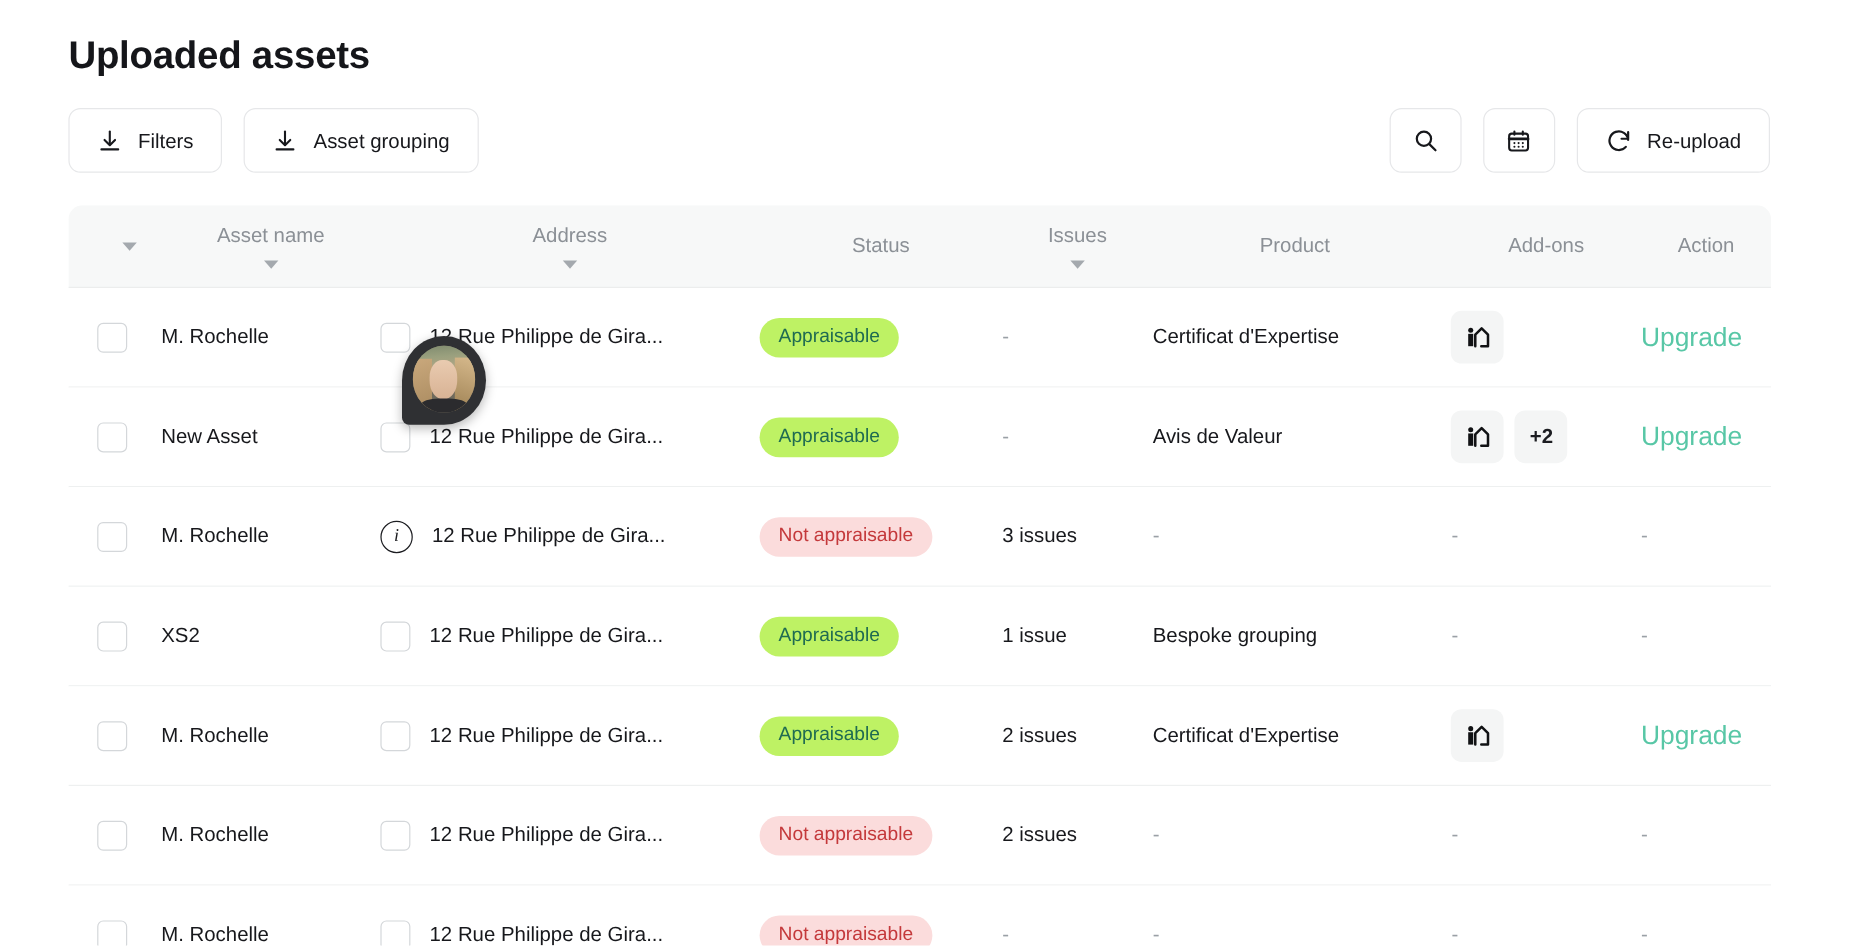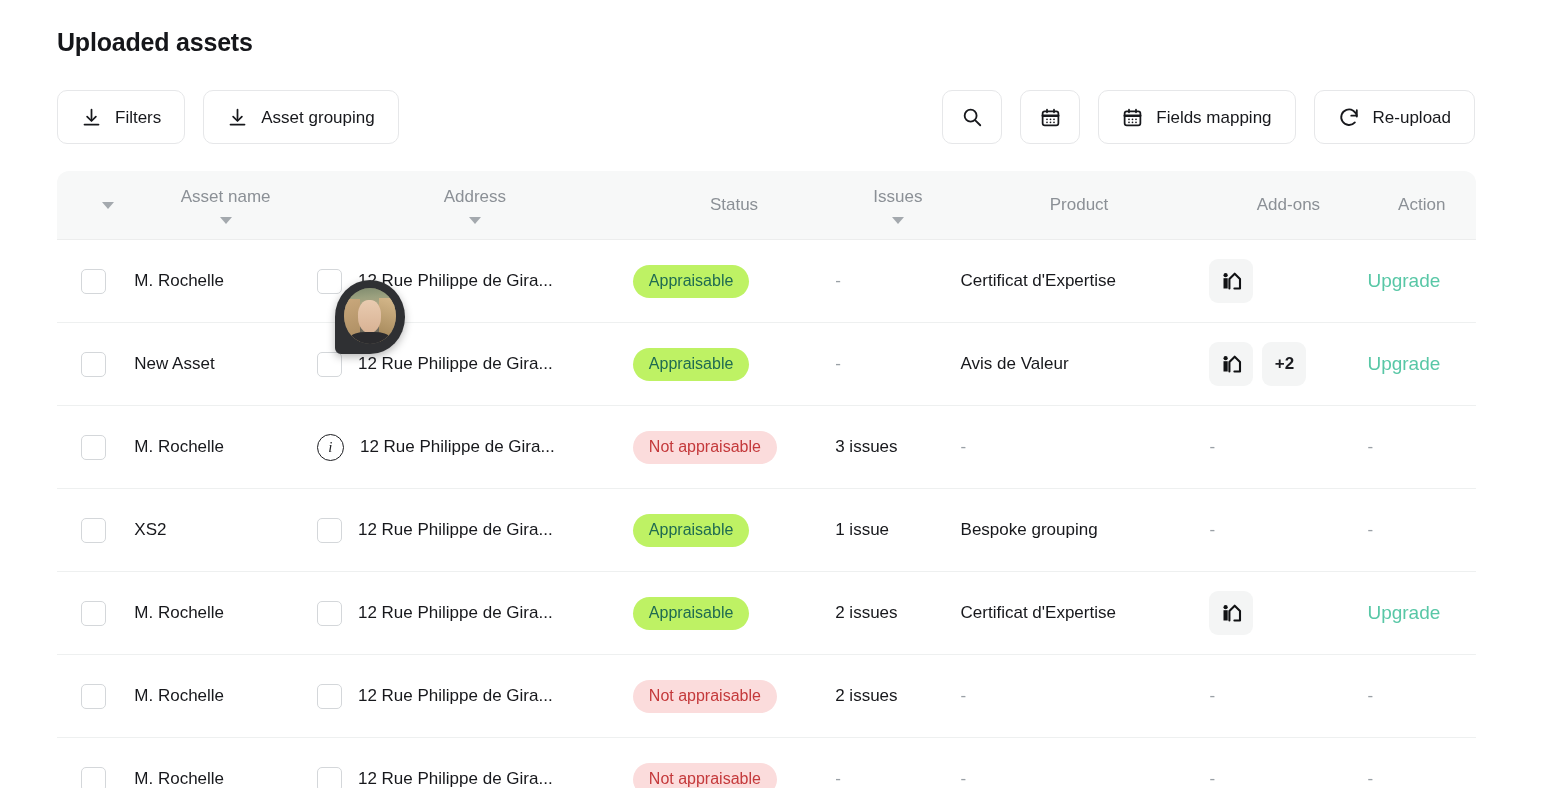--- a/index.html
+++ b/index.html
@@ -20,21 +20,21 @@
     position: absolute;
     inset: 0;
     overflow: hidden;
   }
 
   
   .page-title {
     position: absolute;
     left: 57px;
     top: 28px;
-    font-size: 25px;
+    font-size: 32px;
     font-weight: 700;
     letter-spacing: -0.2px;
     color: #15161a;
   }
 
   
   .toolbar {
     position: absolute;
     left: 57px;
     top: 90px;
@@ -176,21 +176,21 @@
     display: flex;
     align-items: center;
     justify-content: center;
     cursor: pointer;
     flex: 0 0 auto;
   }
   .chip.count { font-size: 17px; font-weight: 600; color: #1c1d21; }
 
   .upgrade {
     color: #58c7a6;
-    font-size: 19px;
+    font-size: 22px;
     cursor: pointer;
     white-space: nowrap;
   }
 
   
   .right-fade {
     position: absolute;
     right: 0; top: 0;
     width: 70px; height: 788px;
     background: linear-gradient(to right, rgba(255,255,255,0) 0%, #ffffff 62%);
@@ -294,36 +294,20 @@
               <circle cx="12" cy="14" r="1" fill="#17181c" stroke="none"></circle>
               <circle cx="16" cy="14" r="1" fill="#17181c" stroke="none"></circle>
               <circle cx="8" cy="17.5" r="1" fill="#17181c" stroke="none"></circle>
               <circle cx="12" cy="17.5" r="1" fill="#17181c" stroke="none"></circle>
               <circle cx="16" cy="17.5" r="1" fill="#17181c" stroke="none"></circle>
             </svg>
           </span>
         </div>
         <div class="btn">
           <span>
-            <svg width="21" height="21" viewBox="0 0 24 24" fill="none" stroke="#17181c" stroke-width="2" stroke-linecap="round" stroke-linejoin="round">
-              <rect x="3" y="5" width="18" height="16" rx="2.5"></rect>
-              <path d="M3 10h18" stroke-width="2.6"></path>
-              <path d="M8 3v3M16 3v3"></path>
-              <circle cx="8" cy="14" r="1" fill="#17181c" stroke="none"></circle>
-              <circle cx="12" cy="14" r="1" fill="#17181c" stroke="none"></circle>
-              <circle cx="16" cy="14" r="1" fill="#17181c" stroke="none"></circle>
-              <circle cx="8" cy="17.5" r="1" fill="#17181c" stroke="none"></circle>
-              <circle cx="12" cy="17.5" r="1" fill="#17181c" stroke="none"></circle>
-              <circle cx="16" cy="17.5" r="1" fill="#17181c" stroke="none"></circle>
-            </svg>
-          </span>
-          <span class="lbl">Fields mapping</span>
-        </div>
-        <div class="btn">
-          <span>
             <svg width="22" height="22" viewBox="0 0 24 24" fill="none" stroke="#17181c" stroke-width="2" stroke-linecap="round" stroke-linejoin="round">
               <path d="M20.5 11.5a8.5 8.5 0 1 0-2.1 6.4"></path>
               <path d="M20.5 4.5v6h-6"></path>
             </svg>
           </span>
           <span class="lbl">Re-upload</span>
         </div>
       </div>
   </div>
 

